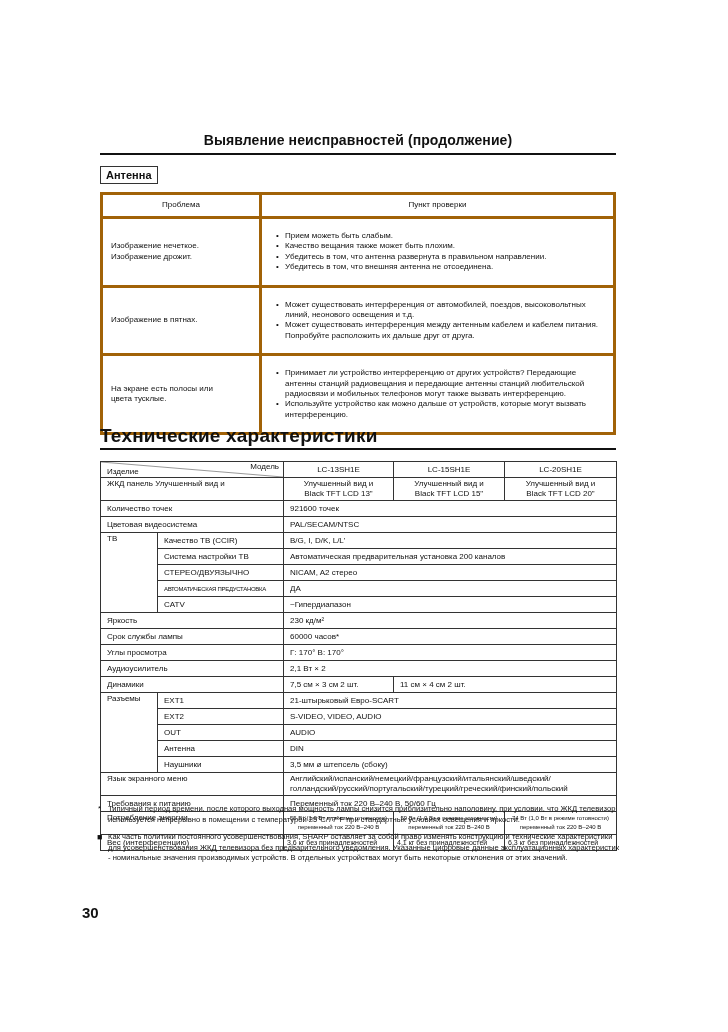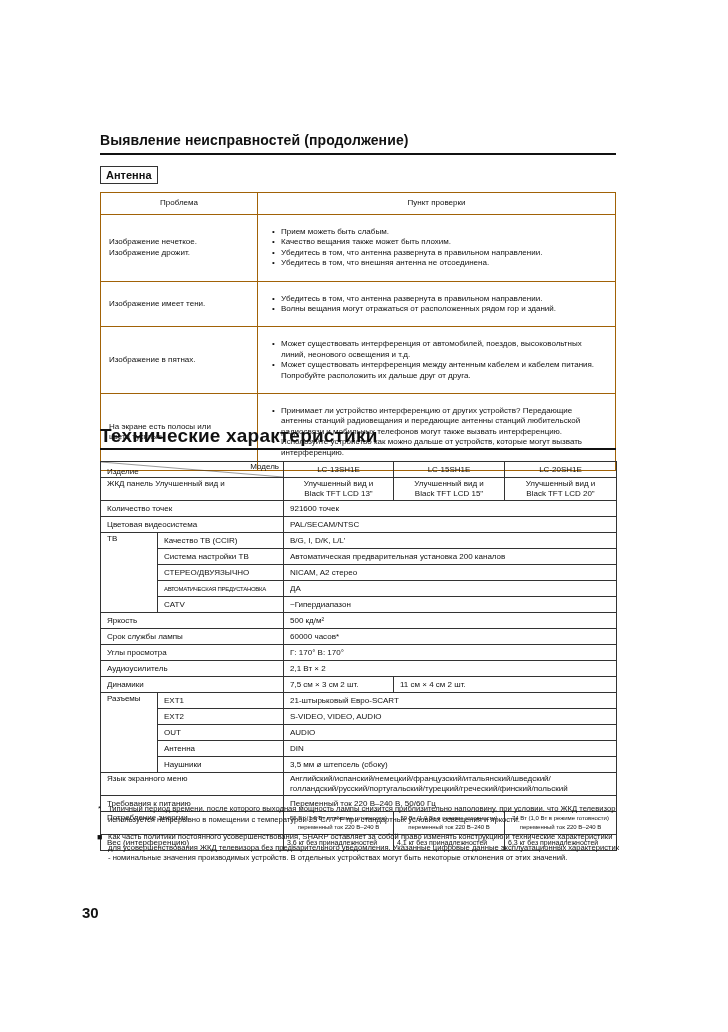--- a/index.html
+++ b/index.html
@@ -1,29 +1,29 @@
 <!DOCTYPE html>
 <html><head>
 <meta charset="utf-8">
 <style>
   html, body { margin:0; padding:0; background:#ffffff; }
   body { width:728px; height:1032px; position:relative; overflow:hidden;
          font-family:"Liberation Sans", sans-serif; color:#111; }
   .page { position:absolute; left:100px; top:0; width:516px; }
 
   .h1 { position:absolute; left:0; top:132px; width:516px; font-weight:bold; font-size:14px;
-        letter-spacing:0.1px; }
+        letter-spacing:0.1px;text-align:center; }
   .h1-rule { position:absolute; left:0; top:153px; width:516px; height:2px; background:#111; }
 
   .tag { position:absolute; left:0; top:166px; border:1px solid #333; padding:2px 5px 1px 5px;
          font-weight:bold; font-size:11px; line-height:13px; background:#fff; }
 
   table { border-collapse:collapse; }
   .trouble { position:absolute; left:0; top:192px; width:516px; font-size:8px; line-height:10.4px; }
-  .trouble td, .trouble th { border:1px solid #a16207; vertical-align:middle; }
+  .trouble td, .trouble th { border:3px solid #a16207; vertical-align:middle; }
   .trouble th { font-weight:normal; height:19px; text-align:center; }
   .trouble td.prob { width:140px; padding:0 8px; }
   .trouble td.chk { padding:4px 6px; }
   .trouble ul { margin:8px; padding:0; list-style:none; }
   .trouble li { position:relative; padding-left:9px; }
   .trouble li::before { content:"\2022"; position:absolute; left:0; top:0; }
 
   .h2 { position:absolute; left:0; top:425px; font-weight:bold; font-size:19px; letter-spacing:0.2px; }
   .h2-rule { position:absolute; left:0; top:448px; width:516px; height:2px; background:#111; }
 
@@ -68,31 +68,20 @@
         <td class="prob">
           <div>Изображение нечеткое.</div>
           <div>Изображение дрожит.</div>
         </td>
         <td class="chk">
           <ul>
             <li>Прием можеть быть слабым.</li>
             <li>Качество вещания также может быть плохим.</li>
             <li>Убедитесь в том, что антенна развернута в правильном направлении.</li>
             <li>Убедитесь в том, что внешняя антенна не отсоединена.</li>
-          </ul>
-        </td>
-      </tr>
-      <tr>
-        <td class="prob">
-          <div>Изображение имеет тени.</div>
-        </td>
-        <td class="chk">
-          <ul>
-            <li>Убедитесь в том, что антенна развернута в правильном направлении.</li>
-            <li>Волны вещания могут отражаться от расположенных рядом гор и зданий.</li>
           </ul>
         </td>
       </tr>
       <tr>
         <td class="prob">
           <div>Изображение в пятнах.</div>
         </td>
         <td class="chk">
           <ul>
             <li>Может существовать интерференция от автомобилей, поездов, высоковольтных линий, неонового освещения и т.д.</li>
@@ -178,21 +167,21 @@
     <tr>
       <td class="xs">АВТОМАТИЧЕСКАЯ ПРЕДУСТАНОВКА</td>
       <td colspan="3">ДА</td>
     </tr>
     <tr>
       <td>CATV</td>
       <td colspan="3">~Гипердиапазон</td>
     </tr>
     <tr>
       <td colspan="2">Яркость</td>
-      <td colspan="3">500 кд/м²</td>
+      <td colspan="3">230 кд/м²</td>
     </tr>
     <tr>
       <td colspan="2">Срок службы лампы</td>
       <td colspan="3">60000 часов*</td>
     </tr>
     <tr>
       <td colspan="2">Углы просмотра</td>
       <td colspan="3">Г: 170°   В: 170°</td>
     </tr>
     <tr>

